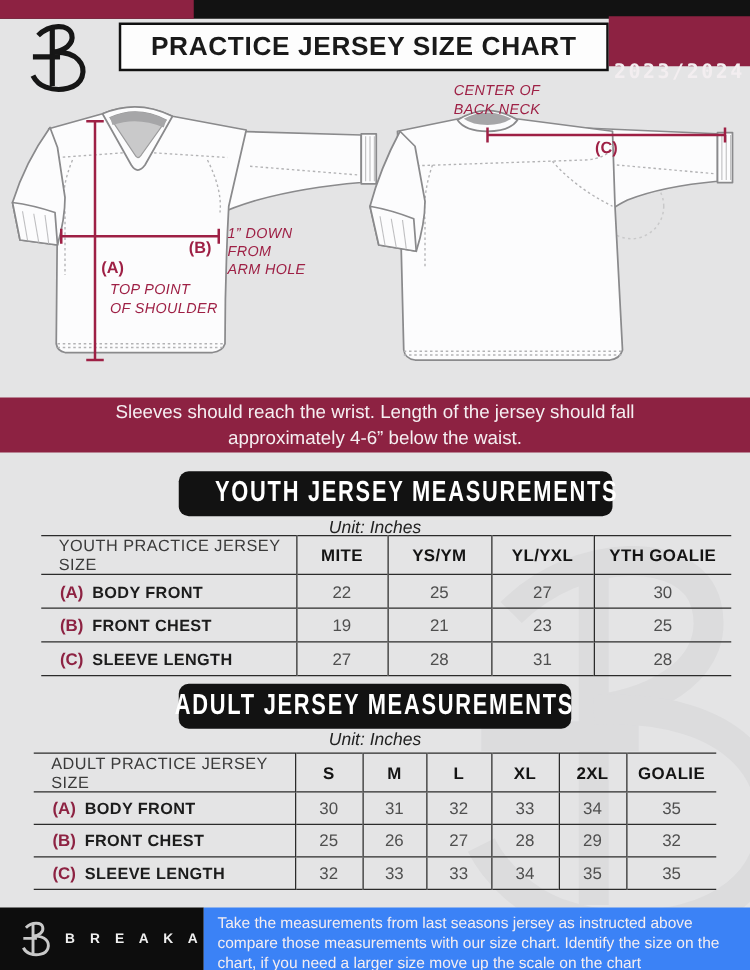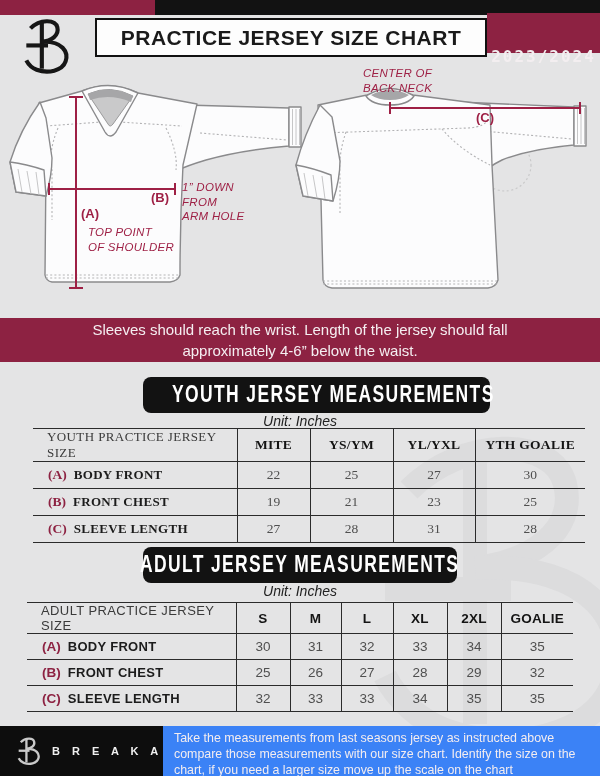--- a/index.html
+++ b/index.html
@@ -54,21 +54,21 @@
   table{border-collapse:collapse;table-layout:fixed;}
   tr{border-top:1.6px solid #2b2b2b;border-bottom:1.6px solid #2b2b2b;}
   th,td{padding:0;font-weight:normal;}
   .size-head{font-size:13px;color:#3a3a3a;letter-spacing:.4px;text-align:left;padding-left:14px;}
   th.val,td.val{border-left:1.6px solid #2b2b2b;text-align:center;margin-top:12px;}
   th.val{font-size:13.5px;font-weight:bold;color:#141414;letter-spacing:.3px;}
   td.val{font-size:13.5px;color:#4f4f4f;}
   .rowlab{text-align:left;padding-left:15px;font-size:13px;color:#1c1c1c;}
   .rowlab b{color:#8d2242;font-size:13.5px;margin-right:7px;}
   .rowlab .lab{font-weight:bold;letter-spacing:.3px;font-weight:600;}
-  .yt tr{height:27px;font-family:Liberation Serif, serif;} .yt tr.hd{height:29px;}
+  .yt tr{height:27px;} .yt tr.hd{height:29px;}
   .at tr{height:26px;} .at tr.hd{height:27px;}
   
   .watermark{right:-55px;top:408px;width:300px;height:380px;color:#8f8f92;opacity:.09;}
   
   .footer-black{top:726px;left:0;width:163px;height:50px;background:#0d0d0d;}
   .logo-footer{left:16px;top:736px;width:26px;height:31px;color:#c9c9c9;}
   .footer-brand{left:52px;top:726px;height:50px;display:flex;align-items:center;color:#efefef;
     font-size:11px;font-weight:bold;letter-spacing:4.5px;}
   .footer-maroon{top:726px;left:163px;width:437px;height:65px;background:#3b82f6;box-sizing:border-box;
     padding:5px 10px 0 11px;}

